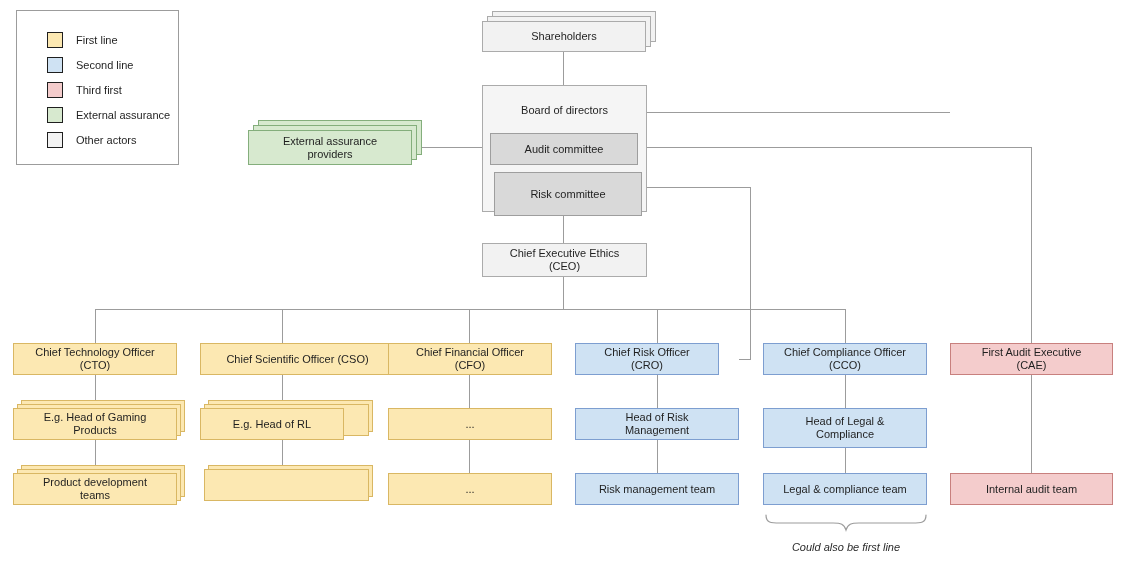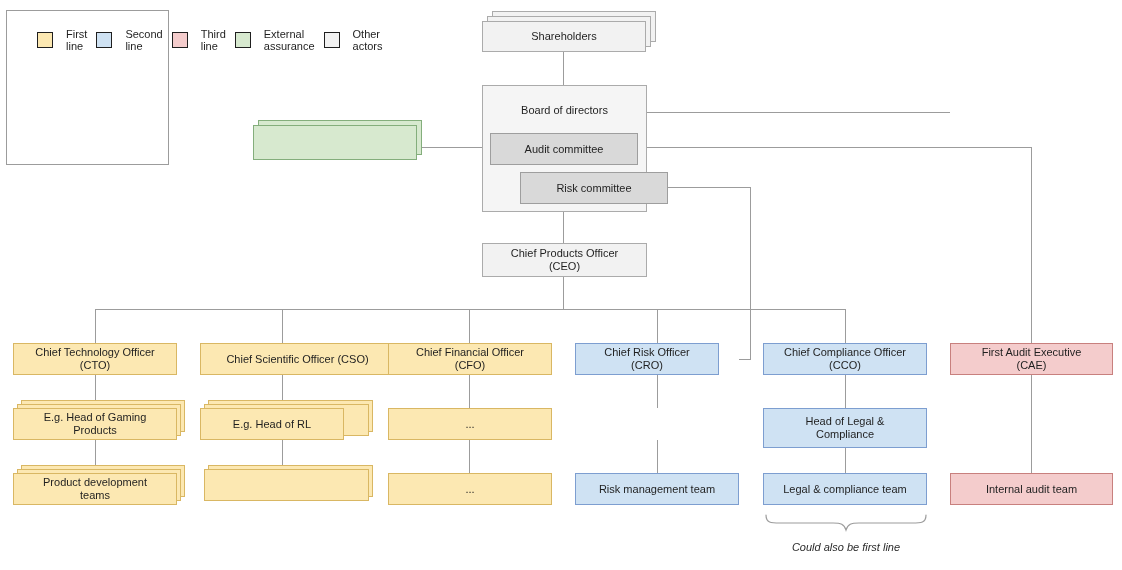--- a/index.html
+++ b/index.html
@@ -19,23 +19,23 @@
   .pink{background:#F4CCCC;border-color:#C8807E;}
   .green{background:#D7E9CF;border-color:#84AE7C;}
   .gray{background:#F2F2F2;border-color:#ABABAB;}
   .dgray{background:#D9D9D9;border-color:#9E9E9E;}
   .container-box{background:#F5F5F5;border-color:#ABABAB;}
   .hline,.vline{position:absolute;background:#9c9c9c;}
   .hline{height:1px;}
   .vline{width:1px;}
   .board-label{position:absolute;left:0;top:18px;width:100%;text-align:center;font-size:11px;}
   .legend{
-    position:absolute;left:6px;top:10px;width:163px;height:155px;
+    position:absolute;left:16px;top:10px;width:163px;height:155px;
     box-sizing:border-box;border:1px solid #9c9c9c;background:#fff;
-    display:flex;gap:9px;padding:21px 0 16px 30px;
+    display:flex;flex-direction:column;gap:9px;padding:21px 0 16px 30px;
   }
   .legend-row{display:flex;align-items:center;height:16px;}
   .swatch{width:16px;height:16px;box-sizing:border-box;border:1px solid;flex:0 0 16px;}
   .legend-label{margin-left:13px;font-size:11px;}
   .note{
     position:absolute;left:765px;top:541px;width:162px;text-align:center;
     font-size:11px;font-style:italic;color:#2b2b2b;
   }
   .brace{position:absolute;left:765px;top:514px;}
 </style>
@@ -48,21 +48,21 @@
     <div class="legend-row">
       <span class="swatch yellow"></span>
       <span class="legend-label">First line</span>
     </div>
     <div class="legend-row">
       <span class="swatch blue"></span>
       <span class="legend-label">Second line</span>
     </div>
     <div class="legend-row">
       <span class="swatch pink"></span>
-      <span class="legend-label">Third line</span>
+      <span class="legend-label">Third first</span>
     </div>
     <div class="legend-row">
       <span class="swatch green"></span>
       <span class="legend-label">External assurance</span>
     </div>
     <div class="legend-row">
       <span class="swatch gray"></span>
       <span class="legend-label">Other actors</span>
     </div>
   </div>
@@ -101,44 +101,46 @@
   <div class="vline" style="left:1031px;top:375px;height:98px"></div>
 
   <div class="stack-layer gray" style="left:492px;top:11px;width:164px;height:31px"></div>
   <div class="stack-layer gray" style="left:487px;top:16px;width:164px;height:31px"></div>
   <div class="box gray" style="left:482px;top:21px;width:164px;height:31px">Shareholders</div>
 
   <div class="box container-box" style="left:482px;top:85px;width:165px;height:127px;align-items:flex-start">
     <span class="board-label">Board of directors</span>
   </div>
   <div class="box dgray" style="left:490px;top:133px;width:148px;height:32px">Audit committee</div>
-  <div class="box dgray" style="left:520px;top:172px;width:148px;height:32px">Risk committee</div>
+  <div class="box dgray" style="left:494px;top:172px;width:148px;height:44px">Risk committee</div>
 
   <div class="stack-layer green" style="left:258px;top:120px;width:164px;height:35px"></div>
   <div class="stack-layer green" style="left:253px;top:125px;width:164px;height:35px"></div>
+  <div class="box green" style="left:248px;top:130px;width:164px;height:35px">External assurance providers</div>
 
 
-  <div class="box gray" style="left:482px;top:243px;width:165px;height:34px">Chief Products Officer (CEO)</div>
+  <div class="box gray" style="left:482px;top:243px;width:165px;height:34px">Chief Executive Ethics (CEO)</div>
 
   <div class="box yellow" style="left:13px;top:343px;width:164px;height:32px">Chief Technology Officer (CTO)</div>
   <div class="box yellow" style="left:200px;top:343px;width:195px;height:32px">Chief Scientific Officer (CSO)</div>
   <div class="box yellow" style="left:388px;top:343px;width:164px;height:32px">Chief Financial Officer (CFO)</div>
   <div class="box blue" style="left:575px;top:343px;width:144px;height:32px">Chief Risk Officer (CRO)</div>
   <div class="box blue" style="left:763px;top:343px;width:164px;height:32px">Chief Compliance Officer (CCO)</div>
   <div class="box pink" style="left:950px;top:343px;width:163px;height:32px">First Audit Executive (CAE)</div>
 
   <div class="stack-layer yellow" style="left:21px;top:400px;width:164px;height:32px"></div>
   <div class="stack-layer yellow" style="left:17px;top:404px;width:164px;height:32px"></div>
   <div class="box yellow" style="left:13px;top:408px;width:164px;height:32px">E.g. Head of Gaming Products</div>
 
   <div class="stack-layer yellow" style="left:208px;top:400px;width:165px;height:32px"></div>
   <div class="stack-layer yellow" style="left:204px;top:404px;width:165px;height:32px"></div>
   <div class="box yellow" style="left:200px;top:408px;width:144px;height:32px">E.g. Head of RL</div>
 
   <div class="box yellow" style="left:388px;top:408px;width:164px;height:32px">...</div>
+  <div class="box blue" style="left:575px;top:408px;width:164px;height:32px">Head of Risk Management</div>
   <div class="box blue" style="left:763px;top:408px;width:164px;height:40px">Head of Legal &amp; Compliance</div>
 
   <div class="stack-layer yellow" style="left:21px;top:465px;width:164px;height:32px"></div>
   <div class="stack-layer yellow" style="left:17px;top:469px;width:164px;height:32px"></div>
   <div class="box yellow" style="left:13px;top:473px;width:164px;height:32px">Product development teams</div>
 
   <div class="stack-layer yellow" style="left:208px;top:465px;width:165px;height:32px"></div>
   <div class="stack-layer yellow" style="left:204px;top:469px;width:165px;height:32px"></div>
 
   <div class="box yellow" style="left:388px;top:473px;width:164px;height:32px">...</div>

